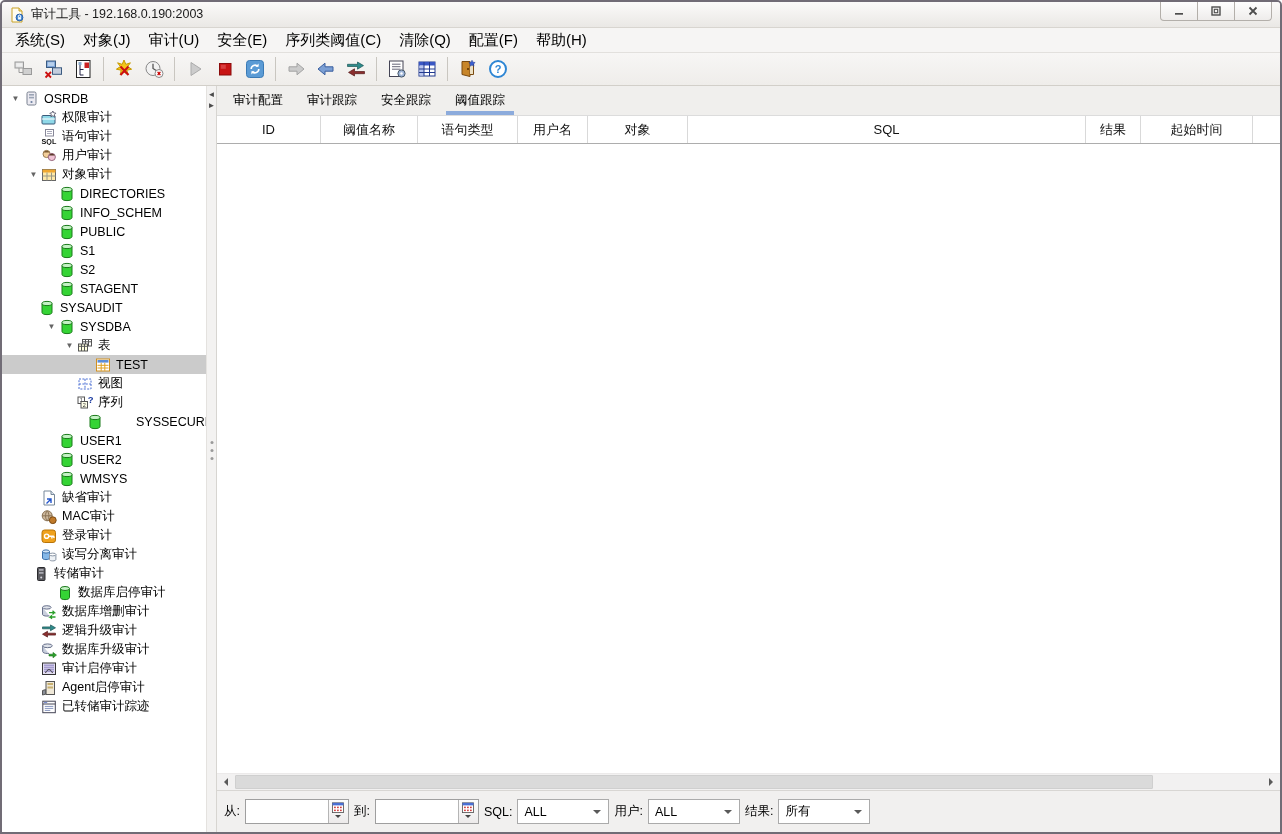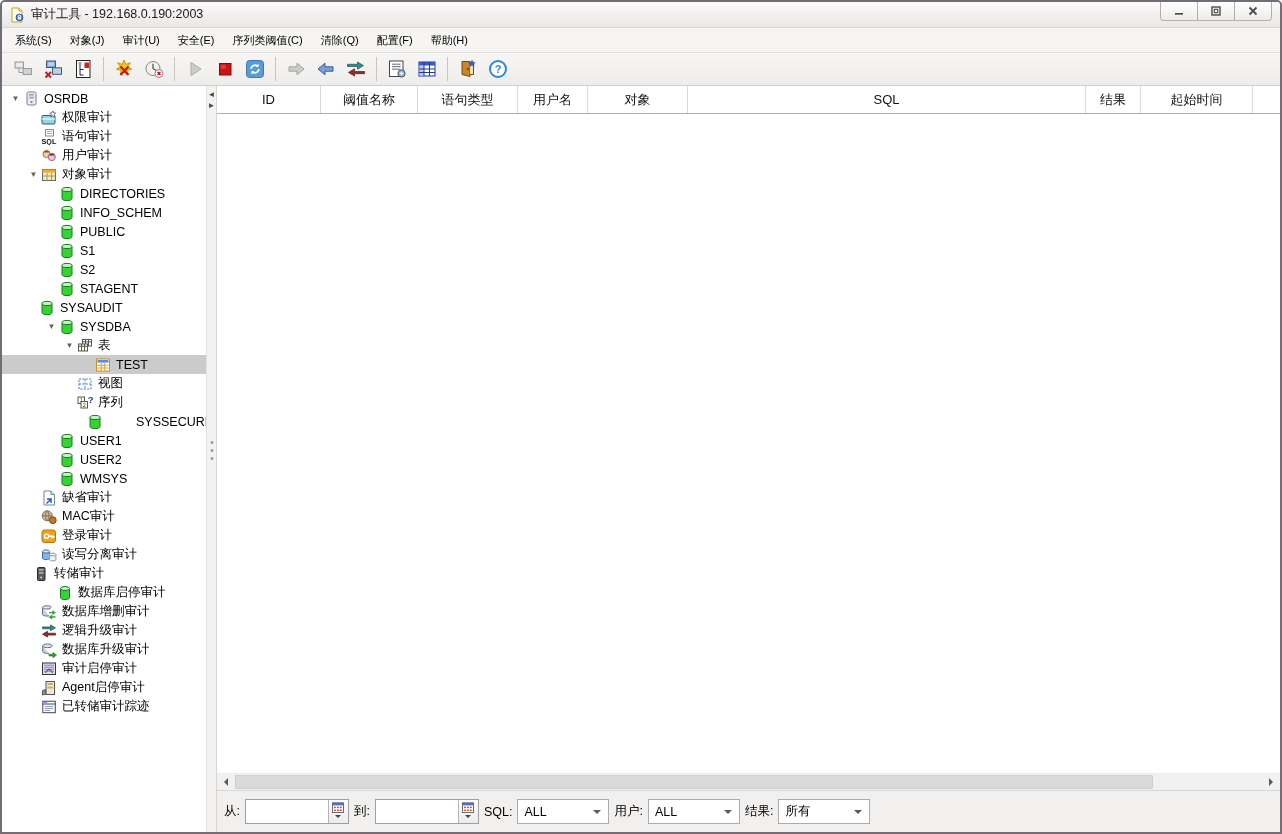--- a/index.html
+++ b/index.html
@@ -38,21 +38,21 @@
   .win-btn:first-child { border-radius:0 0 0 4px; }
   .win-btn:last-child { border-radius:0 0 4px 0; }
   .win-btn svg { width:12px; height:12px; display:block; }
 
   
   .menubar {
     height:25px; flex:0 0 25px; background:#f6f5f4;
     display:flex; align-items:center; padding:0 4px;
     border-bottom:1px solid #e2e0dd;
   }
-  .menu-item { padding:3px 9px; font-size:11px; }
+  .menu-item { padding:3px 9px; font-size:15px; }
 
   
   .toolbar {
     height:33px; flex:0 0 33px;
     background:linear-gradient(#f7f6f5,#efedea);
     border-bottom:1px solid #d2cfc9;
     display:flex; align-items:center; padding:0 6px;
   }
   .tb-btn { width:30px; height:28px; display:flex; align-items:center; justify-content:center; border-radius:2px; }
   .tb-btn svg { width:20px; height:20px; display:block; }
@@ -717,20 +717,26 @@
         <span class="split-arrow">►</span>
       </div>
       <div class="split-grip">
           <i></i>
           <i></i>
           <i></i>
         </div>
     </div>
 
     <div class="main-panel">
+      <div class="tabbar">
+          <div class="tab">审计配置</div>
+          <div class="tab">审计跟踪</div>
+          <div class="tab">安全跟踪</div>
+          <div class="tab active">阈值跟踪</div>
+        </div>
       <div class="grid-header">
           <div class="gh-cell" style="width: 104px;">ID</div>
           <div class="gh-cell" style="width: 97px;">阈值名称</div>
           <div class="gh-cell" style="width: 100px;">语句类型</div>
           <div class="gh-cell" style="width: 70px;">用户名</div>
           <div class="gh-cell" style="width: 100px;">对象</div>
           <div class="gh-cell" style="width: 398px;">SQL</div>
           <div class="gh-cell" style="width: 55px;">结果</div>
           <div class="gh-cell" style="width: 112px;">起始时间</div>
           <div class="gh-fill"></div>

